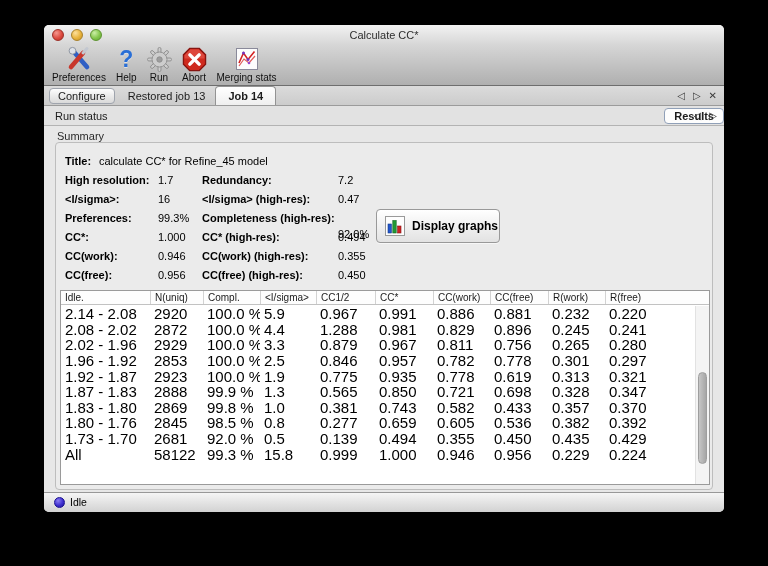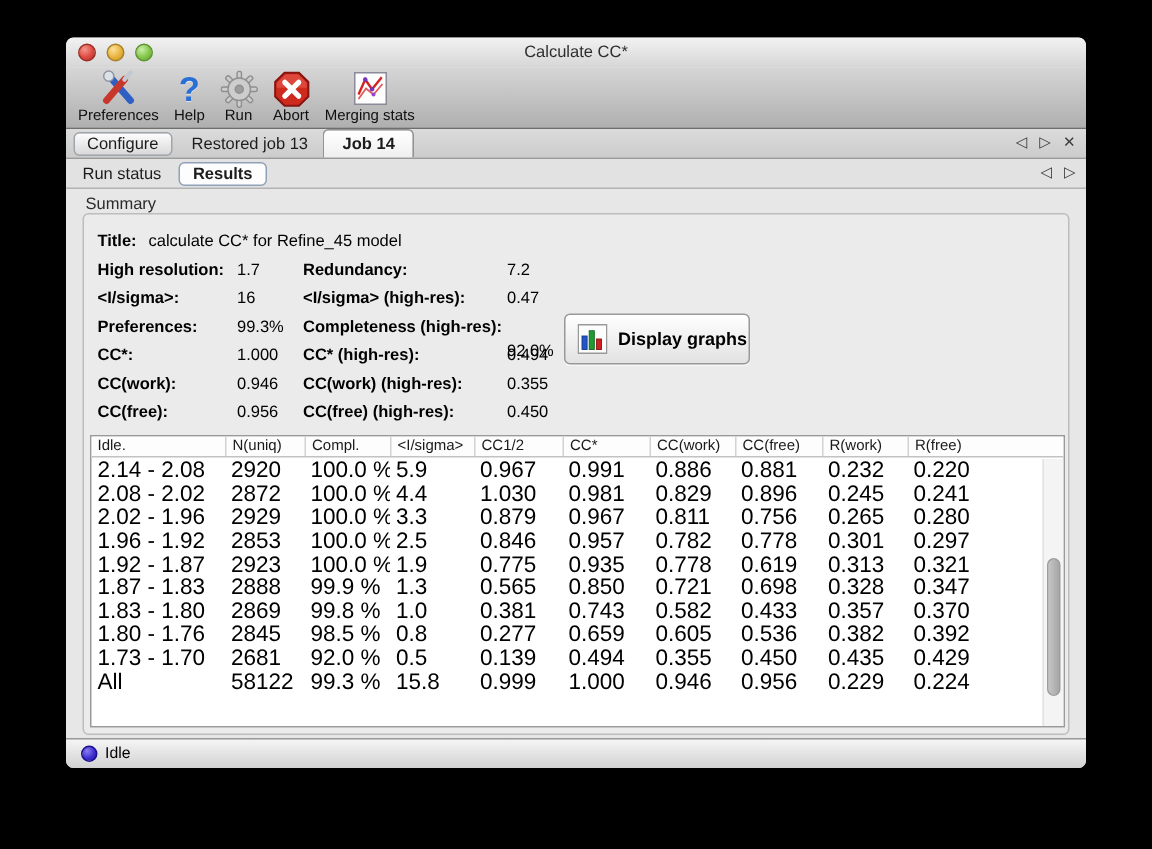--- a/index.html
+++ b/index.html
@@ -38,21 +38,21 @@
     background:linear-gradient(#fdfdfd,#d9d9d9); padding:0 8px; height:16px;
     line-height:15px; margin-right:3px; }
   .tab-plain { padding:0 10px; }
   .tab-selected { background:linear-gradient(#ffffff,#efefef);
     border:1px solid #939393; border-bottom:none; border-radius:4px 4px 0 0;
     padding:0 12px; height:19px; line-height:19px; font-weight:bold; }
   .tab-nav { position:absolute; right:7px; top:0; height:100%; display:flex;
     align-items:center; gap:8px; font-size:10px; color:#3a3a3a; }
   .subtabbar { height:20px; background:#e2e2e2; border-bottom:1px solid #b3b3b3;
     display:flex; align-items:center; padding-left:11px; gap:11px;
-    position:relative; font-size:11px; color:#1c1c1c; }
+    position:relative; font-size:11px; color:#1c1c1c;justify-content:space-between; }
   .subtab-selected { border:1px solid #90a0b8; border-radius:4px; background:#fdfdfd;
     padding:0 9px; height:16px; line-height:15px; font-weight:bold; }
 
   
   .content { position:absolute; top:102px; bottom:20px; left:0; right:0; background:#e7e7e7; }
   .group-label { position:absolute; left:13px; top:3px; font-size:11px; color:#2b2b2b; }
   .panel { position:absolute; left:11px; top:15px; width:658px; height:348px;
     border:1px solid #bdbdbd; border-radius:4px; background:#ebebeb; }
 
   .sum-line { position:absolute; left:0; width:100%; height:14px; font-size:11px; color:#000; }
@@ -265,21 +265,21 @@
               <div class="td">0.886</div>
               <div class="td">0.881</div>
               <div class="td">0.232</div>
               <div class="td">0.220</div>
             </div>
             <div class="trow">
               <div class="td">2.08 - 2.02</div>
               <div class="td">2872</div>
               <div class="td">100.0 %</div>
               <div class="td">4.4</div>
-              <div class="td">1.030</div>
+              <div class="td">1.288</div>
               <div class="td">0.981</div>
               <div class="td">0.829</div>
               <div class="td">0.896</div>
               <div class="td">0.245</div>
               <div class="td">0.241</div>
             </div>
             <div class="trow">
               <div class="td">2.02 - 1.96</div>
               <div class="td">2929</div>
               <div class="td">100.0 %</div>

